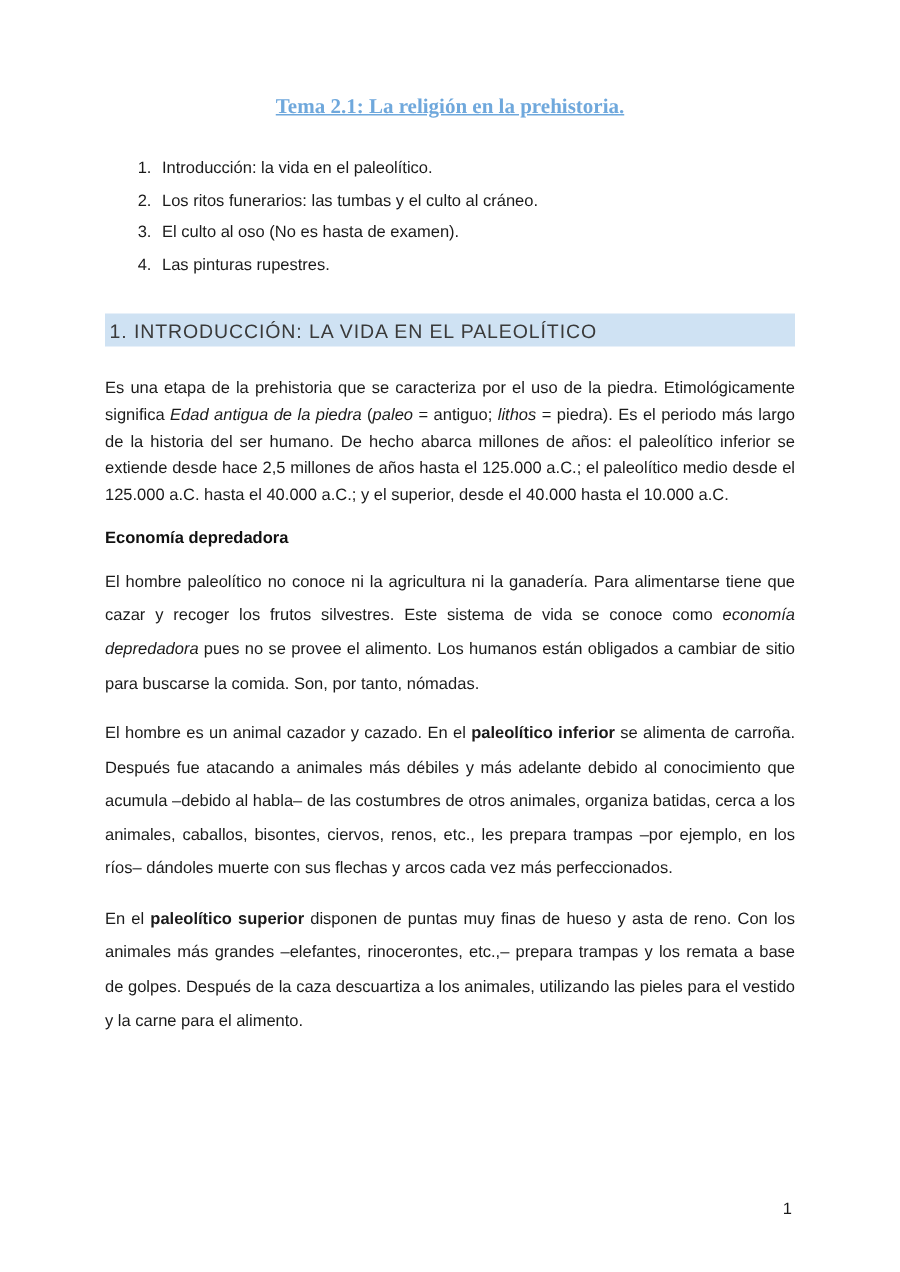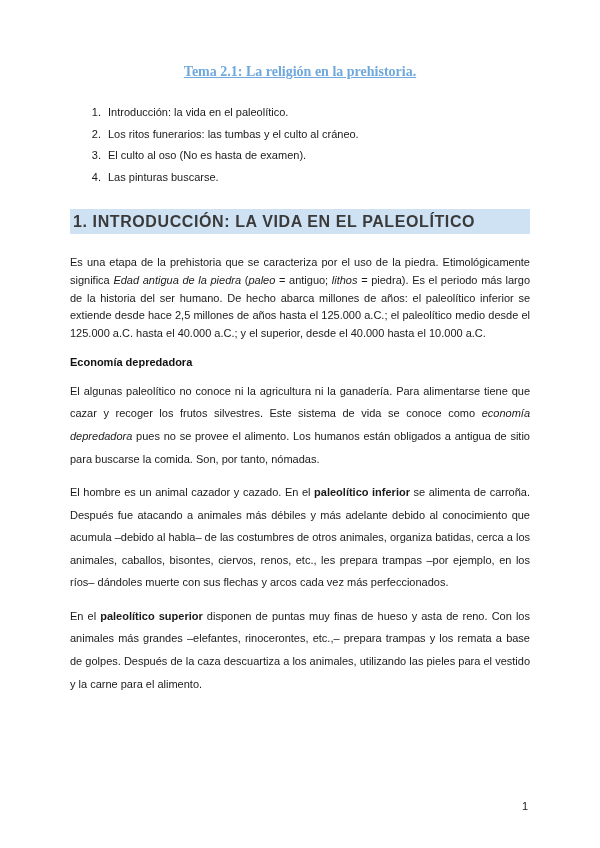--- a/index.html
+++ b/index.html
@@ -42,22 +42,22 @@
   }
   ol.toc li {
     margin: 0 0 9.5px 0;
     line-height: 1.1;
     padding-left: 4px;
   }
   .section-heading {
     margin: 26px 0 20px 0;
     background: var(--heading-highlight, #CFE2F3);
     color: #3a3a3a;
-    font-weight: bold;
-    font-size: 16px;
+    font-weight: normal;
+    font-size: 13px;
     letter-spacing: 0.6px;
     padding: 4px 5px 3px 3px;
     text-transform: uppercase;
   }
   .para {
     text-align: justify;
     line-height: 2.05;
     margin: 0 0 11px 0;
   }
   .para-tight {
@@ -88,31 +88,31 @@
 
 <div class="page">
 
 
   <div class="doc-subtitle">Tema 2.1: La religión en la prehistoria.</div>
 
   <ol class="toc">
     <li>Introducción: la vida en el paleolítico.</li>
     <li>Los ritos funerarios: las tumbas y el culto al cráneo.</li>
     <li>El culto al oso (No es hasta de examen).</li>
-    <li>Las pinturas buscarse.</li>
+    <li>Las pinturas rupestres.</li>
   </ol>
 
   <div class="section-heading">1. INTRODUCCIÓN: LA VIDA EN EL PALEOLÍTICO</div>
 
   <p class="para para-tight"><span>Es una etapa de la prehistoria que se caracteriza por el uso de la piedra. Etimológicamente significa </span><span class="run-italic">Edad antigua de la piedra</span><span> (</span><span class="run-italic">paleo</span><span> = antiguo; </span><span class="run-italic">lithos</span><span> = piedra). Es el periodo más largo de la historia del ser humano. De hecho abarca millones de años: el paleolítico inferior se extiende desde hace 2,5 millones de años hasta el 125.000 a.C.; el paleolítico medio desde el 125.000 a.C. hasta el 40.000 a.C.; y el superior, desde el 40.000 hasta el 10.000 a.C.</span></p>
 
 
   <h3 class="sub-heading">Economía depredadora</h3>
 
-  <p class="para"><span>El algunas paleolítico no conoce ni la agricultura ni la ganadería. Para alimentarse tiene que cazar y recoger los frutos silvestres. Este sistema de vida se conoce como </span><span class="run-italic">economía depredadora</span><span> pues no se provee el alimento. Los humanos están obligados a antigua de sitio para buscarse la comida. Son, por tanto, nómadas.</span></p>
+  <p class="para"><span>El hombre paleolítico no conoce ni la agricultura ni la ganadería. Para alimentarse tiene que cazar y recoger los frutos silvestres. Este sistema de vida se conoce como </span><span class="run-italic">economía depredadora</span><span> pues no se provee el alimento. Los humanos están obligados a cambiar de sitio para buscarse la comida. Son, por tanto, nómadas.</span></p>
 
   <p class="para"><span>El hombre es un animal cazador y cazado. En el </span><span class="run-bold">paleolítico inferior</span><span> se alimenta de carroña. Después fue atacando a animales más débiles y más adelante debido al conocimiento que acumula –debido al habla– de las costumbres de otros animales, organiza batidas, cerca a los animales, caballos, bisontes, ciervos, renos, etc., les prepara trampas –por ejemplo, en los ríos– dándoles muerte con sus flechas y arcos cada vez más perfeccionados.</span></p>
 
   <p class="para"><span>En el </span><span class="run-bold">paleolítico superior</span><span> disponen de puntas muy finas de hueso y asta de reno. Con los animales más grandes –elefantes, rinocerontes, etc.,– prepara trampas y los remata a base de golpes. Después de la caza descuartiza a los animales, utilizando las pieles para el vestido y la carne para el alimento.</span></p>
 
   <div class="page-number">1</div>
 
 </div>
 
 </body></html>

